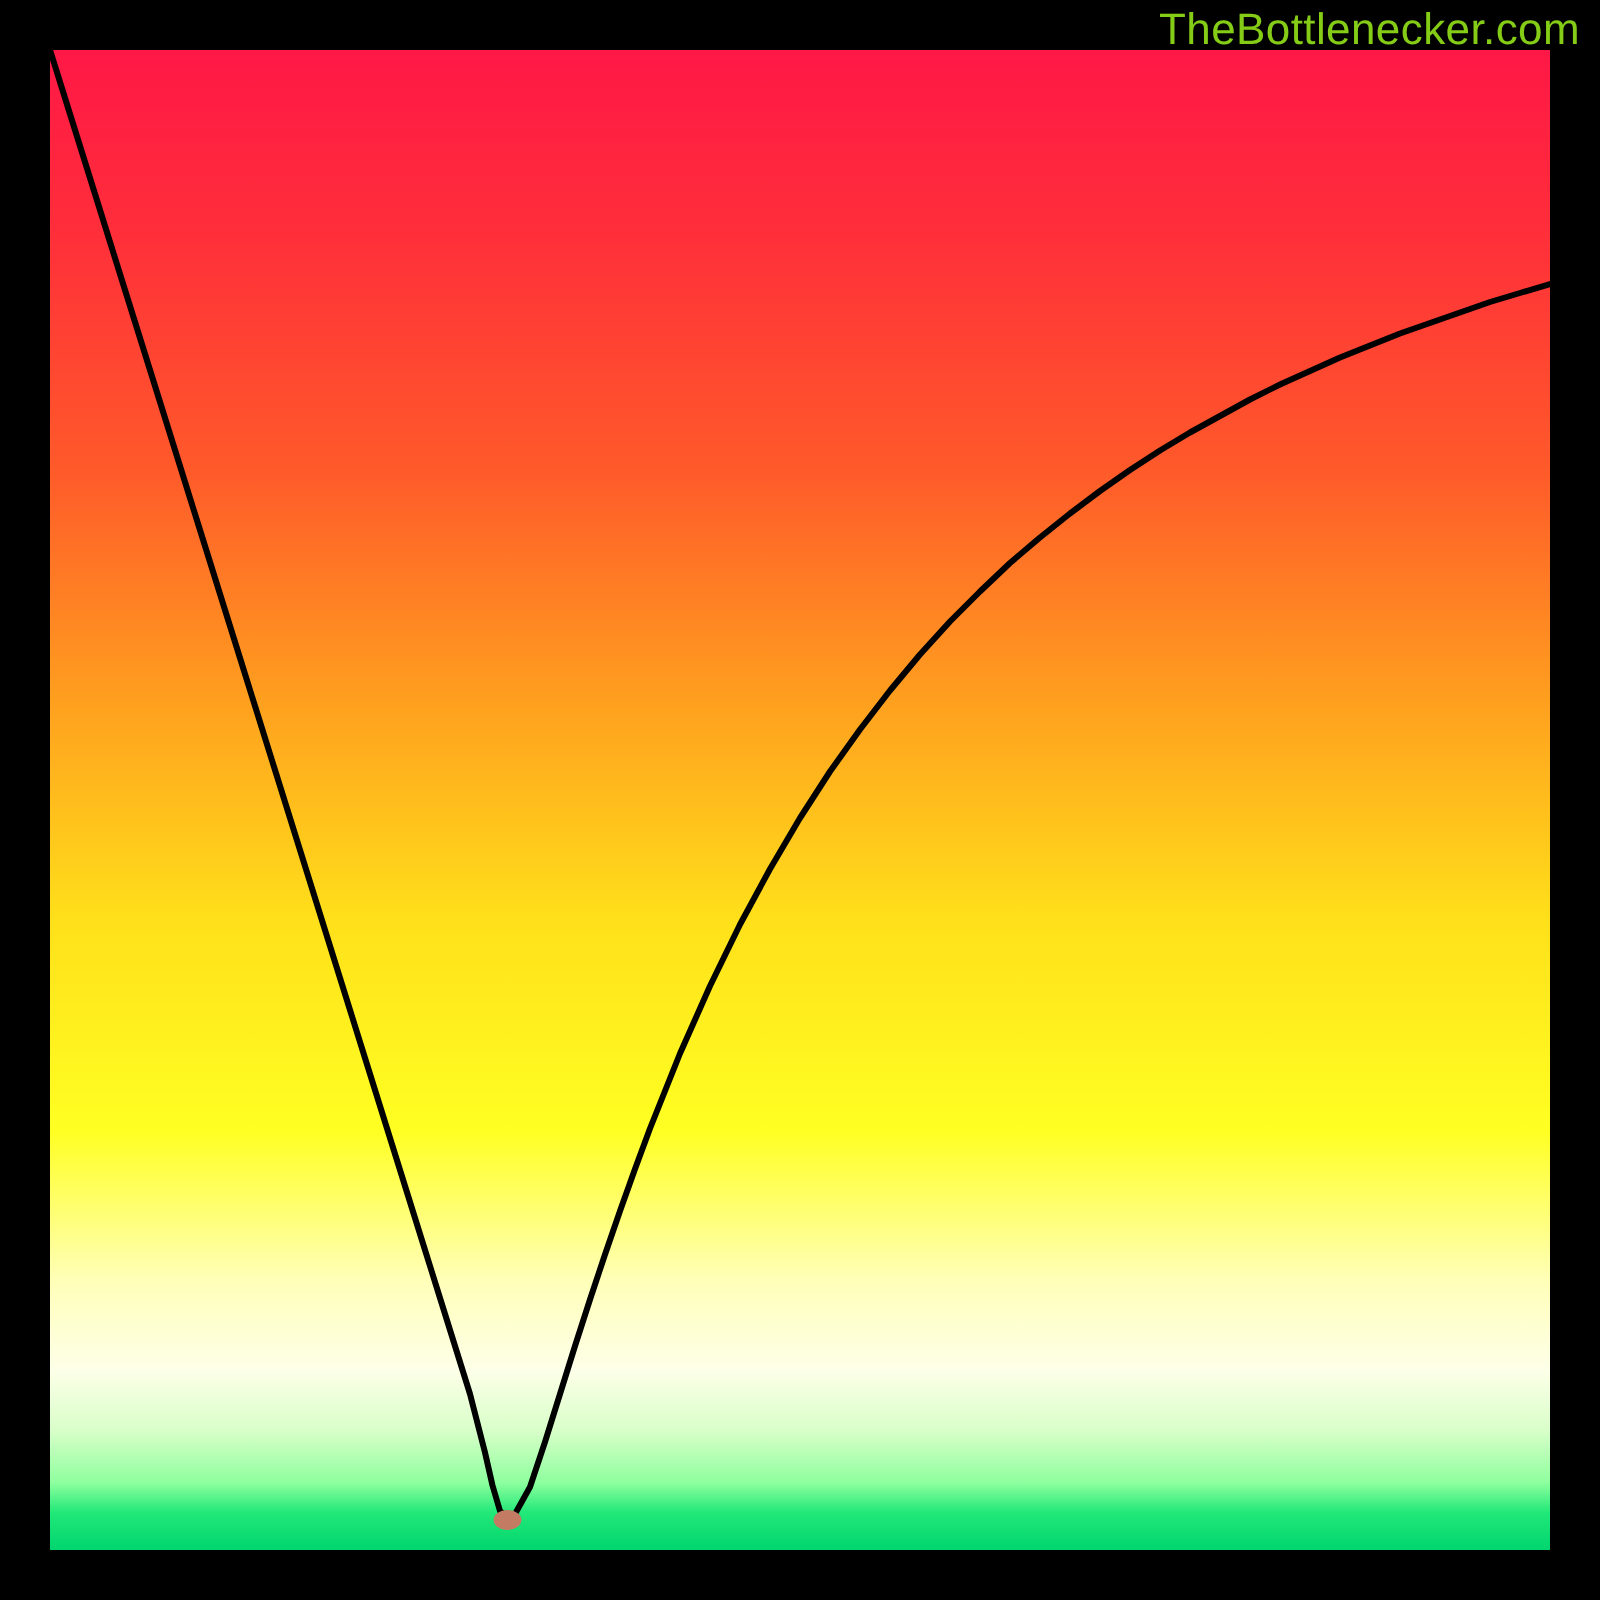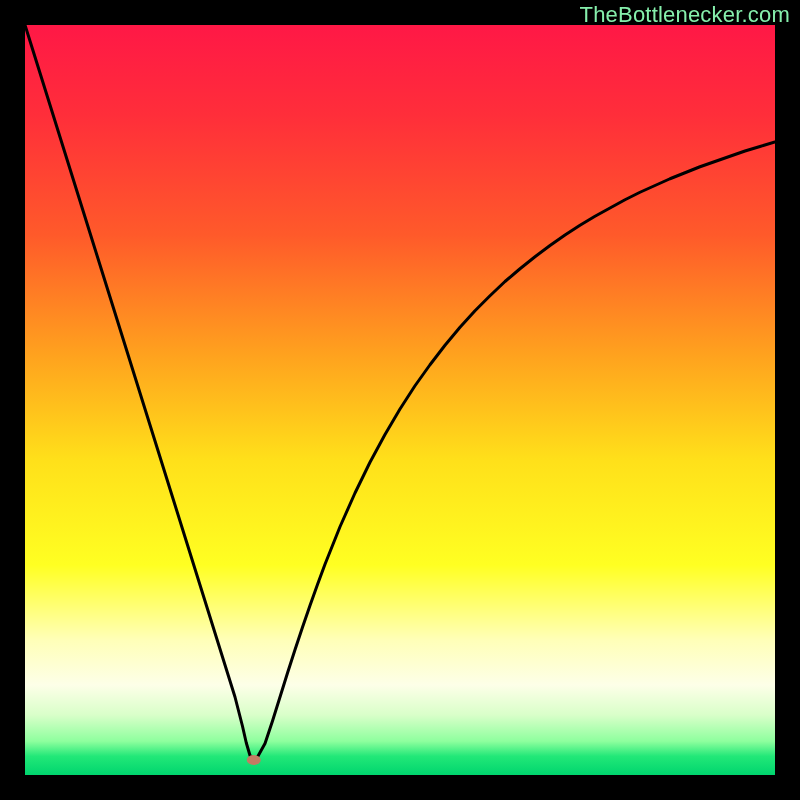--- a/index.html
+++ b/index.html
@@ -14,21 +14,21 @@
   .outer {
     position: relative;
     width: 800px;
     height: 800px;
     background: #000;
   }
   .watermark {
     position: absolute;
     top: 2px;
     right: 10px;
-    color: #86efac;
+    color: #84cc16;
     font-size: 22px;
     font-weight: 500;
     letter-spacing: 0.2px;
     z-index: 20;
     user-select: none;
   }
   .plot {
     position: absolute;
     left: 25px;
     top: 25px;

